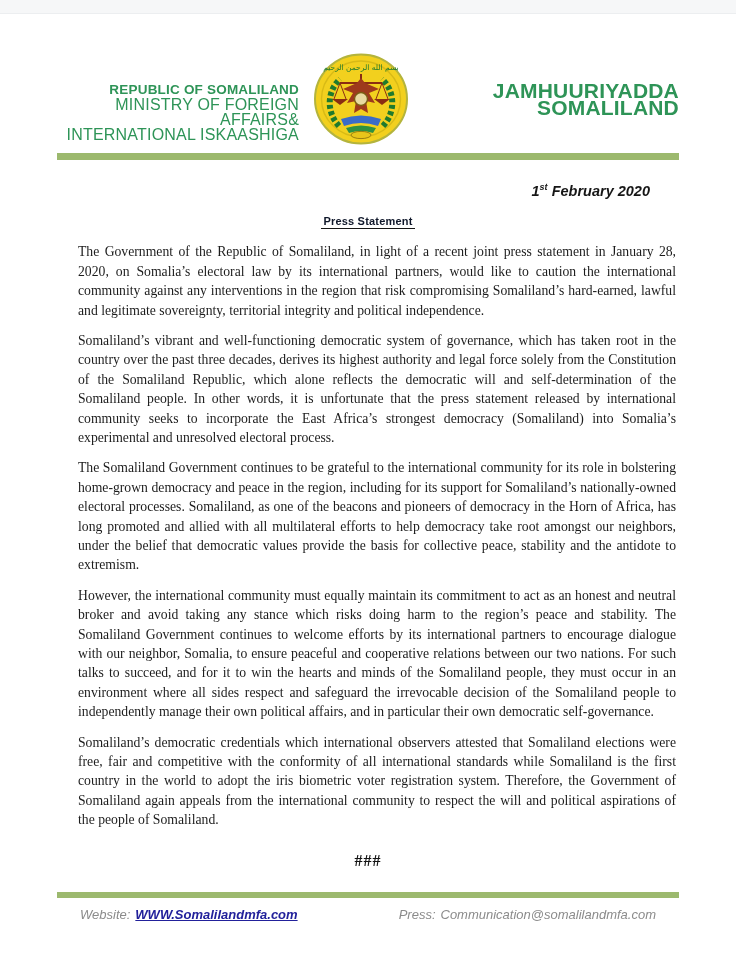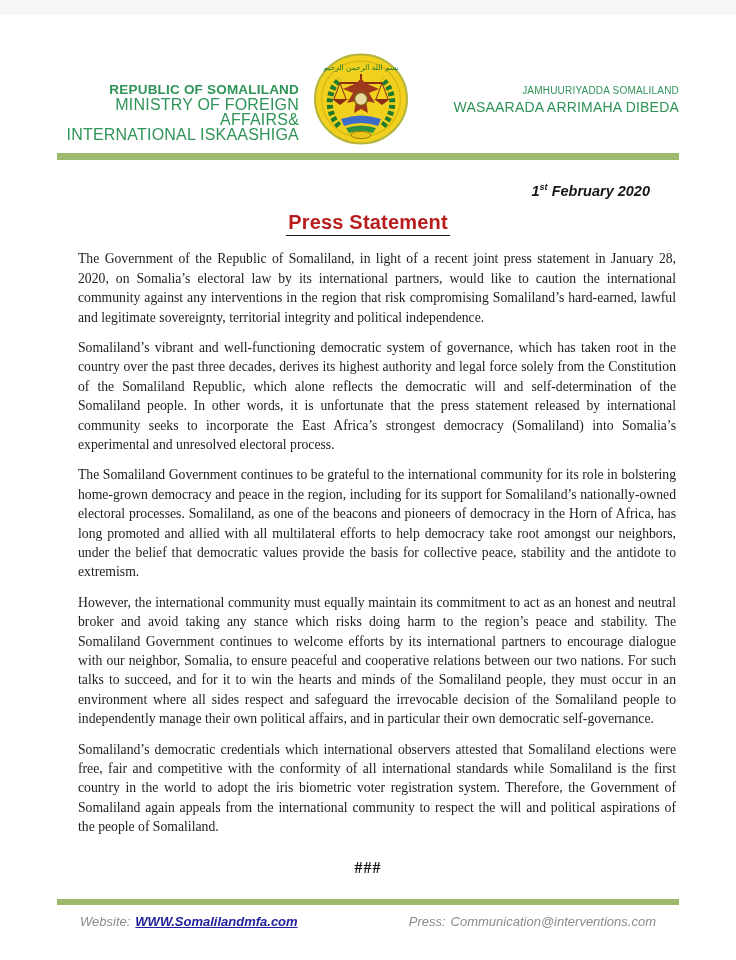--- a/index.html
+++ b/index.html
@@ -8,33 +8,33 @@
     font-family:"Liberation Serif", serif;color:#1f1f1f;
   }
   .top-strip{position:absolute;top:0;left:0;width:736px;height:13px;background:#f6f7f8;border-bottom:1px solid #eceef0;}
 
   
   .header{margin:53px 57px 0;display:flex;justify-content:space-between;align-items:flex-start;}
   .hdr-left{padding-top:29px;width:242px;text-align:right;font-family:"Liberation Sans",sans-serif;color:#2e9457;}
   .hdr-right{padding-top:29px;width:256px;text-align:right;font-family:"Liberation Sans",sans-serif;color:#2e9457;}
   .hdr-left .l1{font-size:13.5px;font-weight:bold;line-height:15px;letter-spacing:.2px;}
   .hdr-left .l2,.hdr-left .l3{font-size:16px;line-height:15px;letter-spacing:.2px;}
-  .hdr-right .l1{font-size:10px;font-weight:normal;line-height:17px;letter-spacing:.2px;}
+  .hdr-right .l1{font-size:21px;font-weight:bold;line-height:17px;letter-spacing:.2px;}
   .hdr-right .l2,.hdr-right .l3{font-size:14px;line-height:16px;letter-spacing:.2px;}
   .emblem-wrap{width:96px;height:92px;flex:0 0 auto;}
 
   .band{height:7px;background:#9cb96e;margin:8px 57px 0;}
 
   
   .date-line{margin:22px 86px 0 0;text-align:right;font-family:"Liberation Sans",sans-serif;
     font-weight:bold;font-size:14.5px;color:#161616;font-style:italic;}
   .date-line sup{font-size:9px;vertical-align:super;}
   .title-line{margin-top:12px;text-align:center;}
   .title-line .title{display:inline-block;font-family:"Liberation Sans",sans-serif;font-weight:bold;
-    font-size:20px;color:#b91c1c;border-bottom:1.6px solid #161616;padding:0 2px 1.5px;letter-spacing:.2px;text-align:center;}
+    font-size:11px;color:#0f172a;border-bottom:1.6px solid #161616;padding:0 2px 1.5px;letter-spacing:.2px;text-align:center;}
 
   
   .content{margin:13px 60px 0 78px;}
   .content p{margin:0 0 11px;font-size:13.7px;line-height:19.4px;text-align:justify;color:#1c1c1c;}
 
   .end-mark{margin-top:22px;text-align:center;font-weight:bold;font-size:16px;letter-spacing:1px;color:#141414;}
 
   
   .footer-band{height:6px;background:#9cb96e;margin:22px 57px 0;}
   .footer-row{margin:9px 80px 0;display:flex;justify-content:space-between;
@@ -70,21 +70,20 @@
       <path d="M48,25 L44,30 L30,36 L40,40 L34,50 L43,48 L41,60 L48,56 L55,60 L53,48 L62,50 L56,40 L66,36 L52,30 Z" fill="#9e3a1c"></path>
       <circle cx="48" cy="46" r="6.5" fill="#e8d9a0" stroke="#7a5c14" stroke-width="1.4"></circle>
       <path d="M28,66 Q48,59 68,66 L65,73 Q48,67 31,73 Z" fill="#3a6cc8"></path>
       <path d="M33,75 Q48,70 63,75 L60,80 Q48,76 36,80 Z" fill="#2e9141"></path>
       <ellipse cx="48" cy="82" rx="10" ry="3.6" fill="#e8c51a" stroke="#9a7f10" stroke-width="1"></ellipse>
     </svg>
   </div>
 
   <div class="hdr-right">
     <div class="l1">JAMHUURIYADDA SOMALILAND</div>
-    <div class="l2">WASAARADA ARRIMAHA DIBEDA</div>
   </div>
 </div>
 
 <div class="band"></div>
 
 <div class="date-line"><span>1</span><sup>st</sup><span>&nbsp;February 2020</span></div>
 
 <div class="title-line">
   <span class="title">Press Statement</span>
 </div>
@@ -99,15 +98,15 @@
 
 <div class="end-mark">###</div>
 
 <div class="footer-band"></div>
 
 <div class="footer-row">
   <div class="footer-left">
     <span class="lbl">Website:</span><a class="site-link">WWW.Somalilandmfa.com</a>
   </div>
   <div class="footer-right">
-    <span class="lbl">Press:</span><span>Communication@interventions.com</span>
+    <span class="lbl">Press:</span><span>Communication@somalilandmfa.com</span>
   </div>
 </div>
 
 </body></html>

